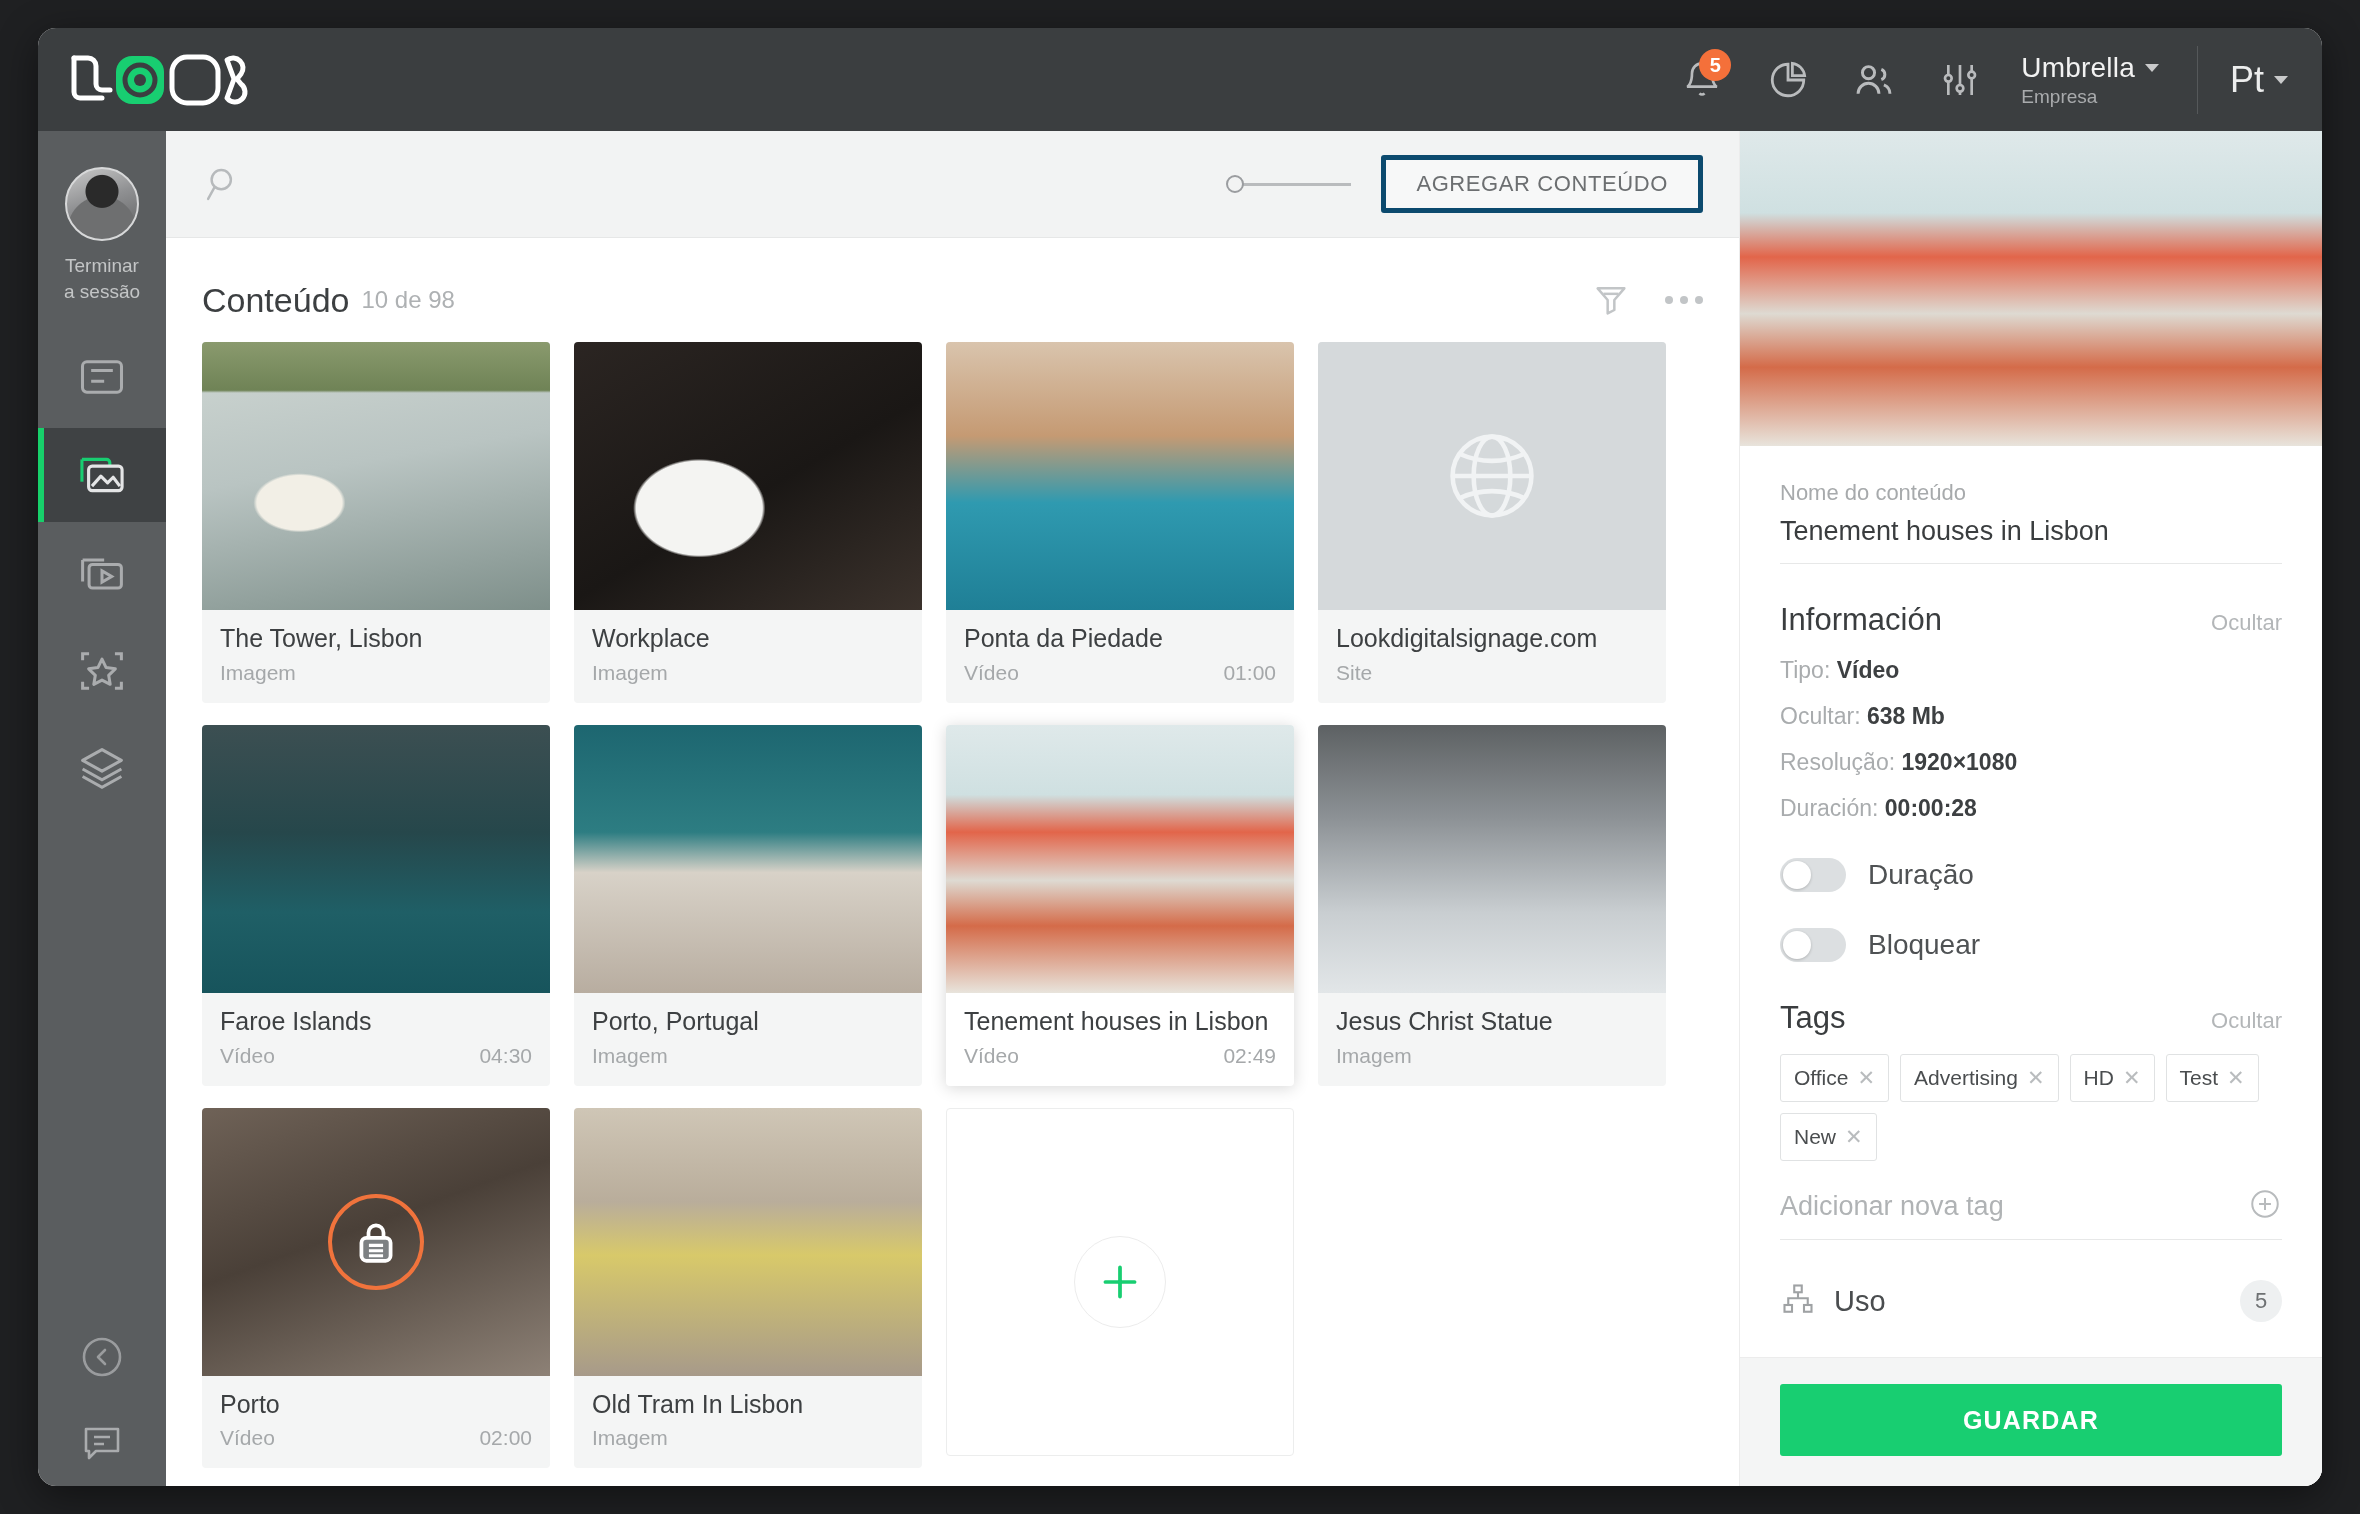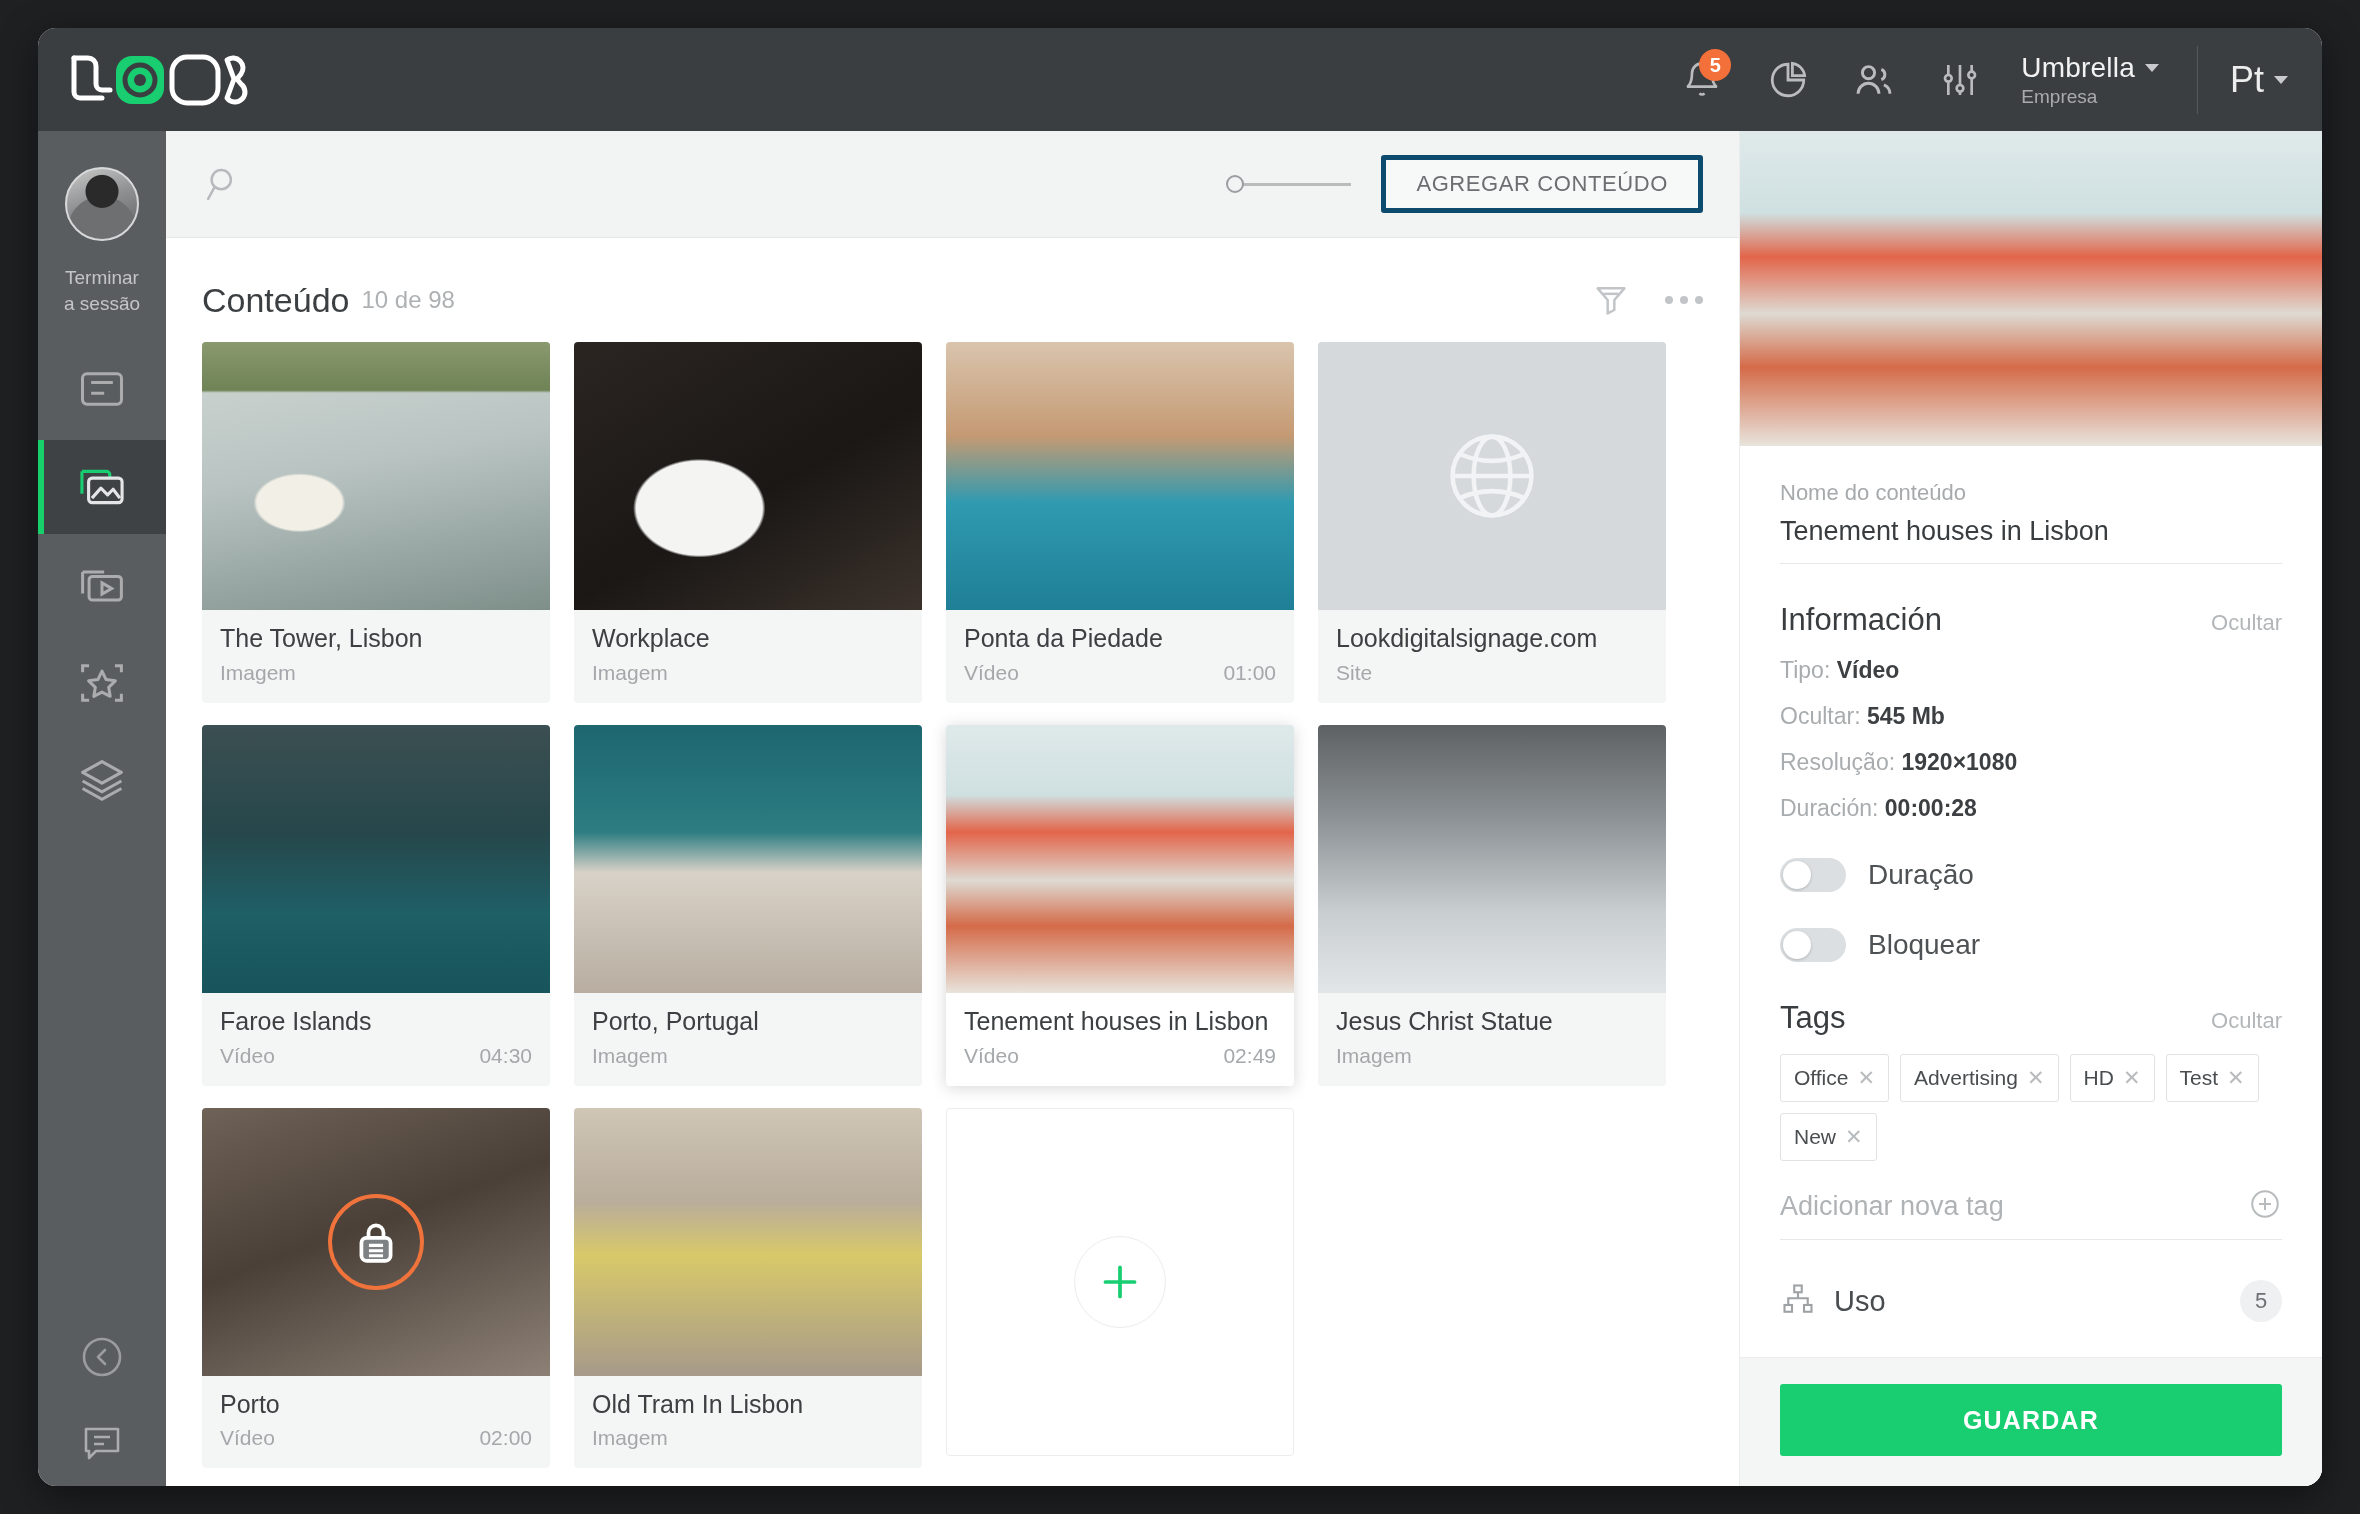--- a/index.html
+++ b/index.html
@@ -83,21 +83,21 @@
     width: 74px; height: 74px; border-radius: 50%;
     margin-top: 36px;
     border: 2px solid #d7d8d9;
     background:
       radial-gradient(circle at 50% 32%, #2a2a2a 0 16px, transparent 17px),
       radial-gradient(circle at 50% 88%, #6e6f70 0 34px, transparent 35px),
       linear-gradient(160deg,#c9c9c9 0%, #8f9092 45%, #5d5e5f 100%);
     overflow: hidden;
   }
   #logout {
-    margin-top: 24px; text-align: center;
+    margin-top: 12px; text-align: center;
     color: #c3c5c6; font-size: 19px; line-height: 1.35;
     cursor: pointer;
   }
   .nav-item {
     width: 128px; height: 94px; margin-top: 4px;
     display: flex; align-items: center; justify-content: center;
     position: relative; cursor: pointer;
   }
   .nav-item.first { margin-top: 26px; }
   .nav-item.active { background: #3f4244; }
@@ -605,21 +605,21 @@
 
       <div class="field-label">Nome do conteúdo</div>
       <div class="field-value">Tenement houses in Lisbon</div>
 
       <div class="sec-head">
         <span class="sec-title">Información</span>
         <span class="sec-toggle">Ocultar</span>
       </div>
       <div id="info-rows">
           <div class="info-row"><span>Tipo: </span><b>Vídeo</b></div>
-          <div class="info-row"><span>Ocultar: </span><b>545 Mb</b></div>
+          <div class="info-row"><span>Ocultar: </span><b>638 Mb</b></div>
           <div class="info-row"><span>Resolução: </span><b>1920×1080</b></div>
           <div class="info-row"><span>Duración: </span><b>00:00:28</b></div>
         </div>
 
       <div id="switches">
           <div class="switch-row">
             <div class="switch">
               <div class="dot"></div>
             </div>
             <span class="switch-label">Duração</span>

